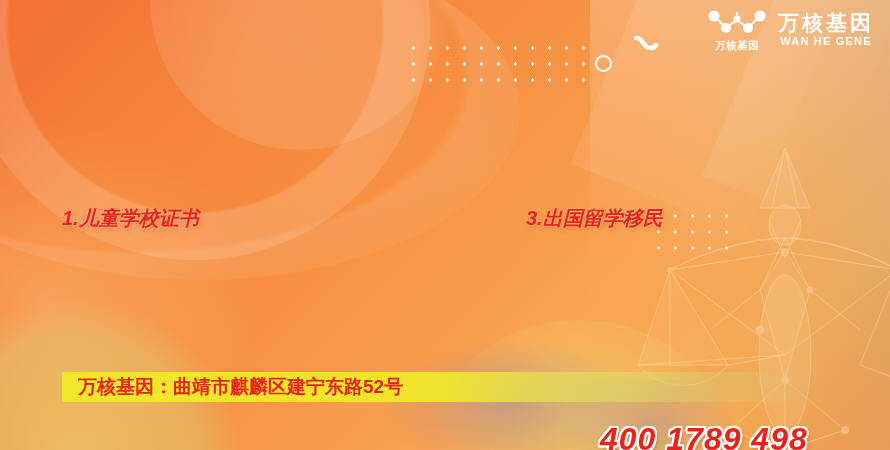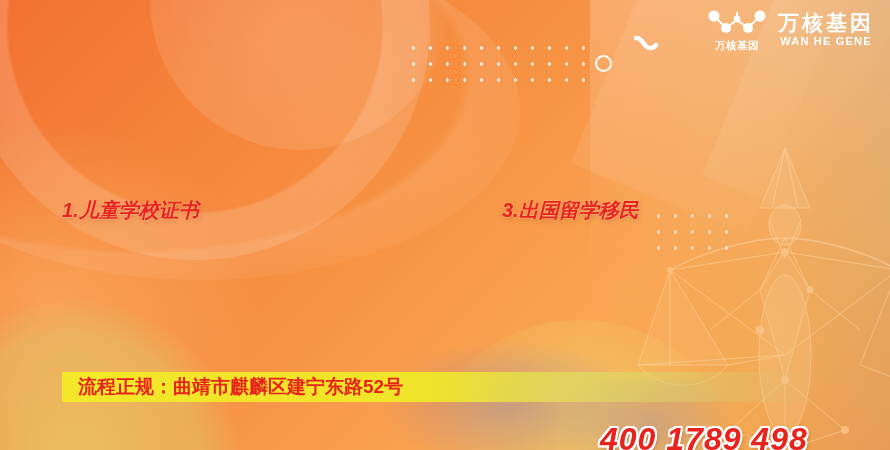--- a/index.html
+++ b/index.html
@@ -175,26 +175,27 @@
     white-space: nowrap;
     text-shadow:
       0 0 2px rgba(255,255,255,0.55),
       1px 1px 0 rgba(255,255,255,0.35),
       2px 3px 7px rgba(160,60,20,0.30);
   }
 
   
   .list {
     position: absolute;
-    left: 62px; top: 188px;
+    left: 62px; top: 196px;
     width: 790px;
     display: grid;
     grid-template-columns: 440px 1fr;
     grid-auto-rows: 44px;
     grid-auto-flow: column;
+    gap: 24px;
   }
   .list-item {
     color: #e8231c;
     font-size: 20px;
     font-weight: bold;
     font-style: italic;
     line-height: 44px;
     white-space: nowrap;
     text-shadow:
       0 0 2px rgba(255,255,255,0.5),
@@ -331,17 +332,17 @@
   <div class="headline">
   </div>
 
   <div class="list">
     <div class="list-item">1.儿童学校证书</div>
     <div class="list-item">3.出国留学移民</div>
 
   </div>
 
   <div class="address-band"></div>
-  <div class="address-text">流程正规：曲靖市麒麟区建宁东路52号</div>
+  <div class="address-text">万核基因：曲靖市麒麟区建宁东路52号</div>
 
   <div class="phone">400 1789 498</div>
 
 </div>
 
 </body></html>

